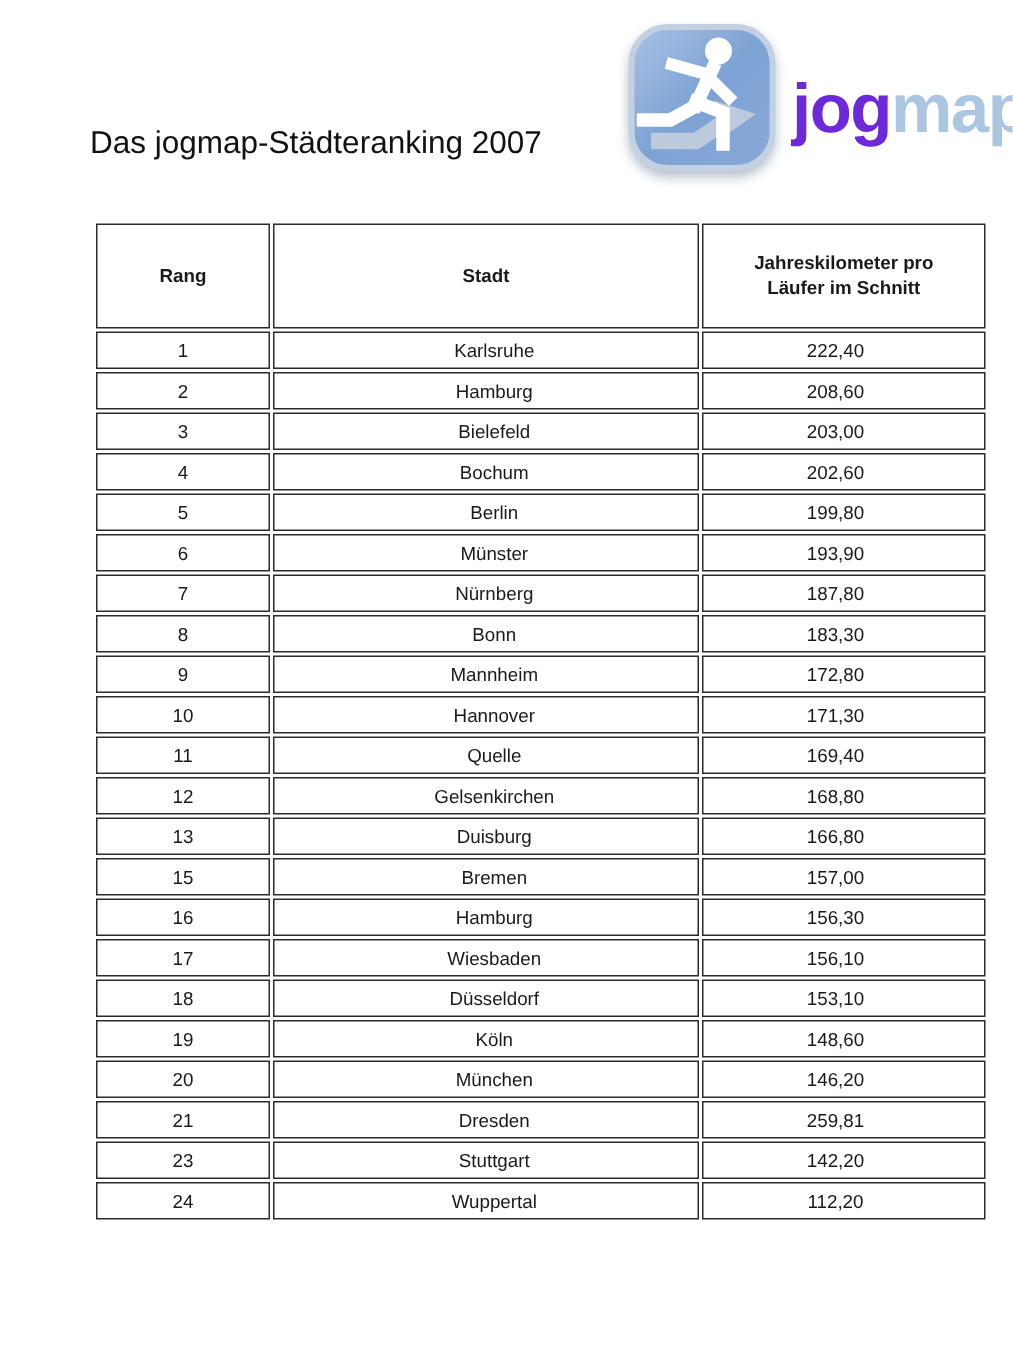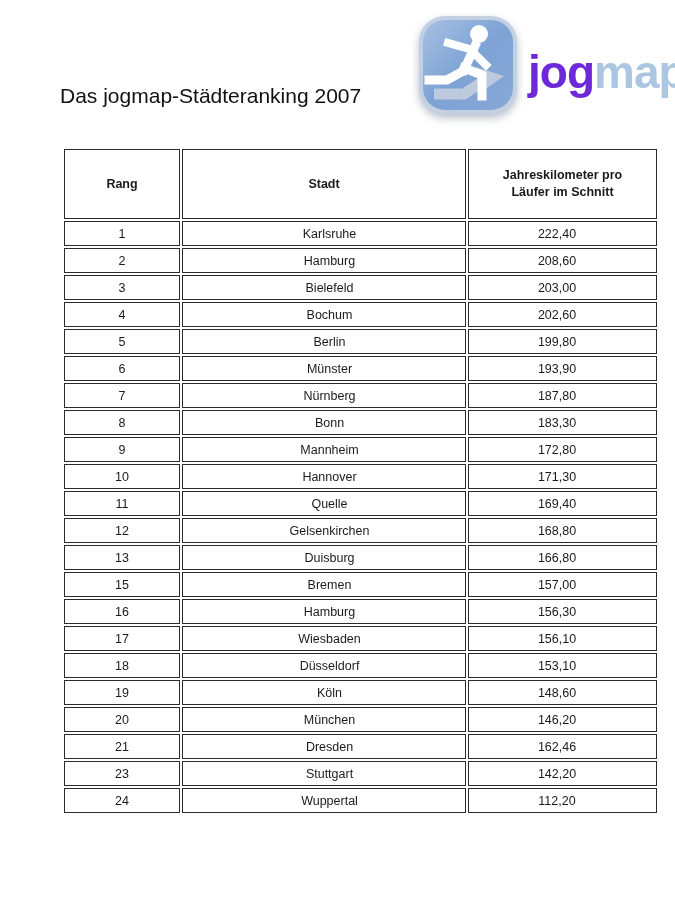--- a/index.html
+++ b/index.html
@@ -236,21 +236,21 @@
           <td class="cell-value">148,60</td>
         </tr>
         <tr>
           <td class="cell-rank">20</td>
           <td class="cell-city">München</td>
           <td class="cell-value">146,20</td>
         </tr>
         <tr>
           <td class="cell-rank">21</td>
           <td class="cell-city">Dresden</td>
-          <td class="cell-value">162,46</td>
+          <td class="cell-value">259,81</td>
         </tr>
         <tr>
           <td class="cell-rank">23</td>
           <td class="cell-city">Stuttgart</td>
           <td class="cell-value">142,20</td>
         </tr>
         <tr>
           <td class="cell-rank">24</td>
           <td class="cell-city">Wuppertal</td>
           <td class="cell-value">112,20</td>

